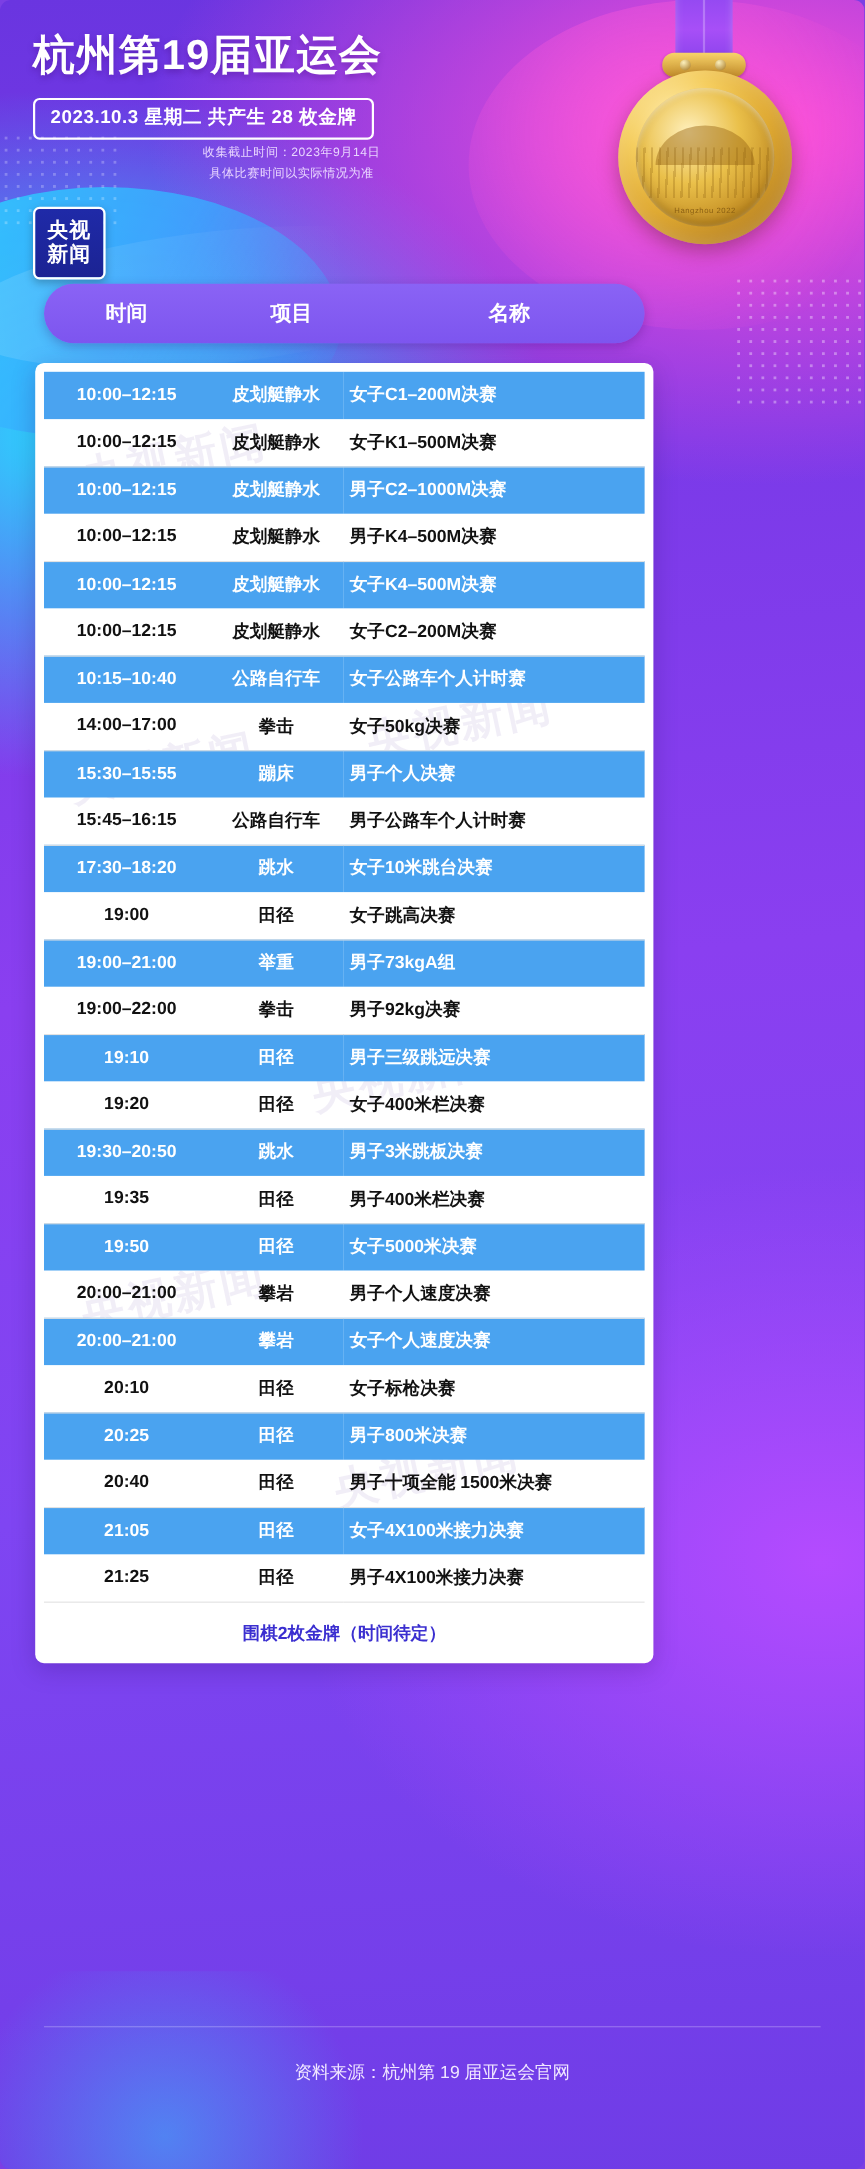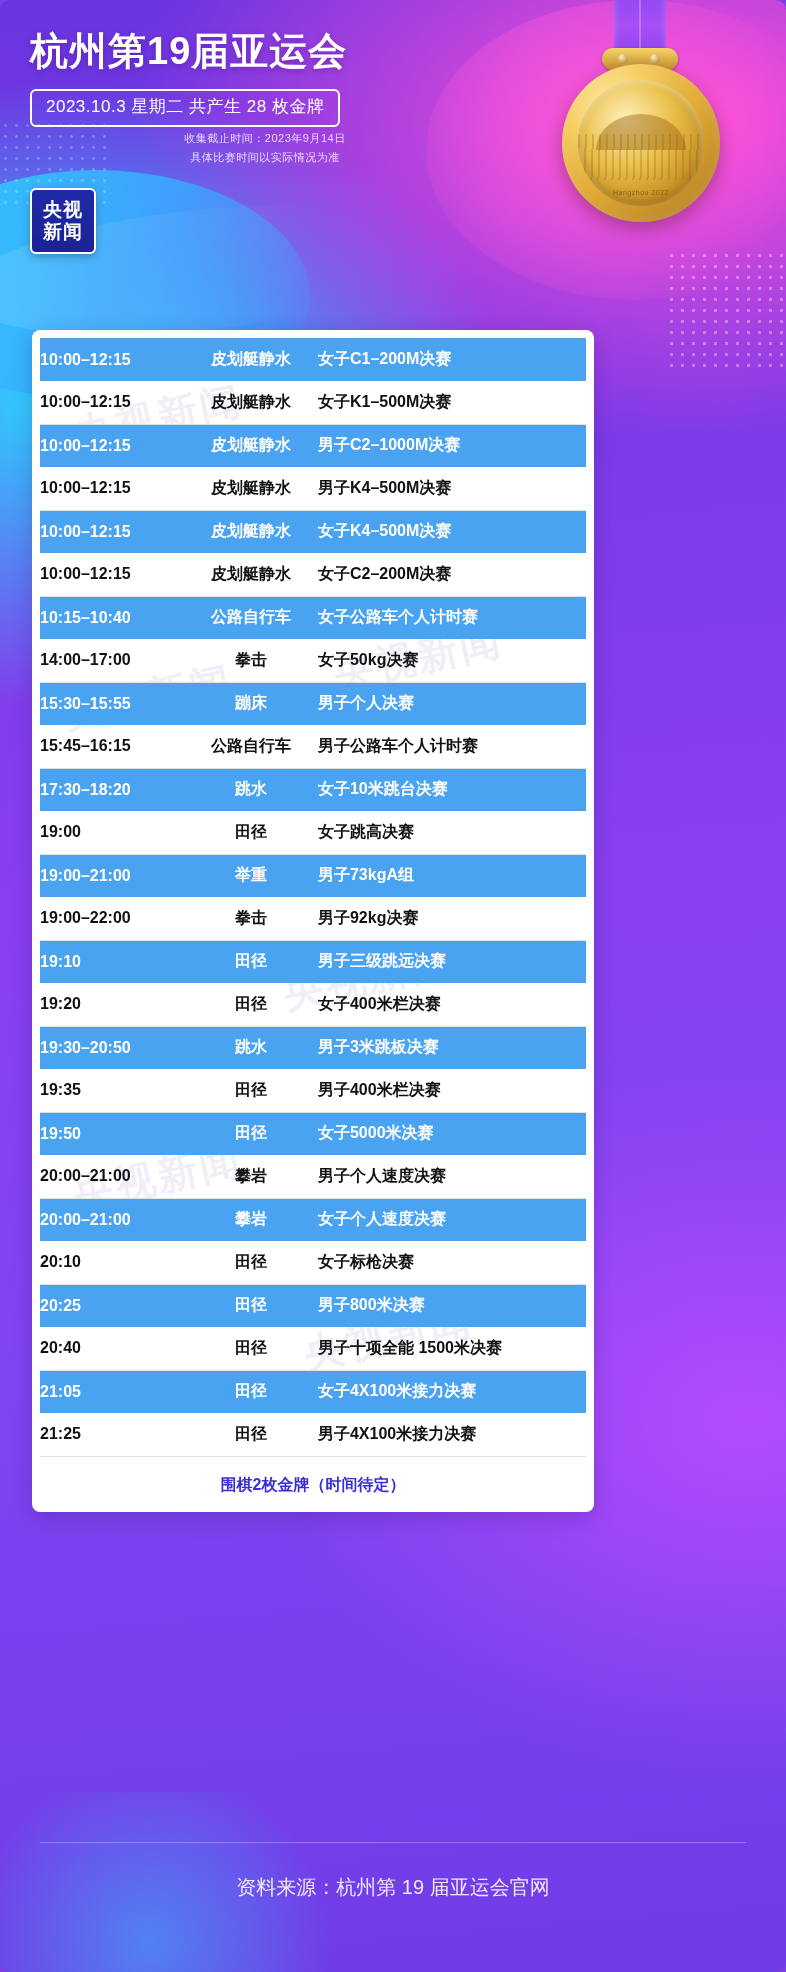--- a/index.html
+++ b/index.html
@@ -111,21 +111,21 @@
   
   .header { position: absolute; left: 30px; top: 28px; width: 470px; }
   .title1, .title2 {
     font-size: 38px; font-weight: bold; color: #ffffff; line-height: 1.25;
     letter-spacing: 1px; text-shadow: 0 2px 6px rgba(60,0,110,.35);
   }
   .subbox {
     display: inline-block; margin-top: 13px;
     border: 2px solid #ffffff; border-radius: 6px;
     padding: 4px 14px 7px 14px;
-    color: #ffffff; font-size: 17px; font-weight: normal; letter-spacing: .5px;
+    color: #ffffff; font-size: 17px; font-weight: bold; letter-spacing: .5px;
   }
   .note1, .note2 {
     margin-top: 4px; color: #e9d6ff; font-size: 11px; letter-spacing: .5px;
     text-align: center; width: 470px;
   }
   .note2 { margin-top: 4px; }
 
   
   .logo {
     position: absolute; left: 30px; top: 188px;
@@ -166,31 +166,31 @@
     font-size: 40px; font-weight: bold; letter-spacing: 3px;
     transform: rotate(-12deg); white-space: nowrap;
   }
   table { width: 100%; border-collapse: collapse; position: relative; }
   tr { height: 43px; }
   tr.alt { background: #4aa3f0; }
   tr.alt td { color: #ffffff; }
   td {
     font-size: 16px; font-weight: bold; color: #111111; vertical-align: middle;
   }
-  .c-time { width: 148px; text-align: left; }
+  .c-time { width: 148px; text-align: center; }
   .c-event { width: 120px; text-align: center; }
   .c-name { width: 270px; text-align: left; padding-left: 6px; margin-top: 32px; }
   tr.plain { border-bottom: 1px solid #e2e2e2; }
   .gofoot {
     text-align: center; color: #3b2fd0; font-size: 16px; font-weight: bold;
     padding: 18px 0 16px 0;
   }
   .source {
     position: absolute; left: 0; right: 0; top: 1874px;
-    text-align: center; color: #f0e6ff; font-size: 20px;
+    text-align: center; color: #f0e6ff; font-size: 16px;
   }
   .divider {
     position: absolute; left: 40px; right: 40px; top: 1842px; height: 1px;
     background: rgba(255,255,255,.28);
   }
   .bottom-glow {
     position: absolute; left: -60px; bottom: -120px; width: 420px; height: 300px;
     background: radial-gradient(circle at 50% 50%, rgba(43,214,255,.45), rgba(43,214,255,0) 70%);
   }
 </style>
@@ -223,20 +223,25 @@
     <div class="subbox">2023.10.3 星期二  共产生 28 枚金牌</div>
     <div class="note1">收集截止时间：2023年9月14日</div>
     <div class="note2">具体比赛时间以实际情况为准</div>
   </div>
 
   <div class="logo">
     <span>央视</span>
     <span>新闻</span>
   </div>
 
+  <div class="thead">
+    <div class="th-time">时间</div>
+    <div class="th-event">项目</div>
+    <div class="th-name">名称</div>
+  </div>
 
   <div class="card">
     <div class="watermark">
       <div class="wm" style="left:40px; top:60px;">央视新闻</div>
       <div class="wm" style="left:300px; top:300px;">央视新闻</div>
       <div class="wm" style="left:30px; top:340px;">央视新闻</div>
       <div class="wm" style="left:250px; top:620px;">央视新闻</div>
       <div class="wm" style="left:40px; top:820px;">央视新闻</div>
       <div class="wm" style="left:270px; top:980px;">央视新闻</div>
     </div>

